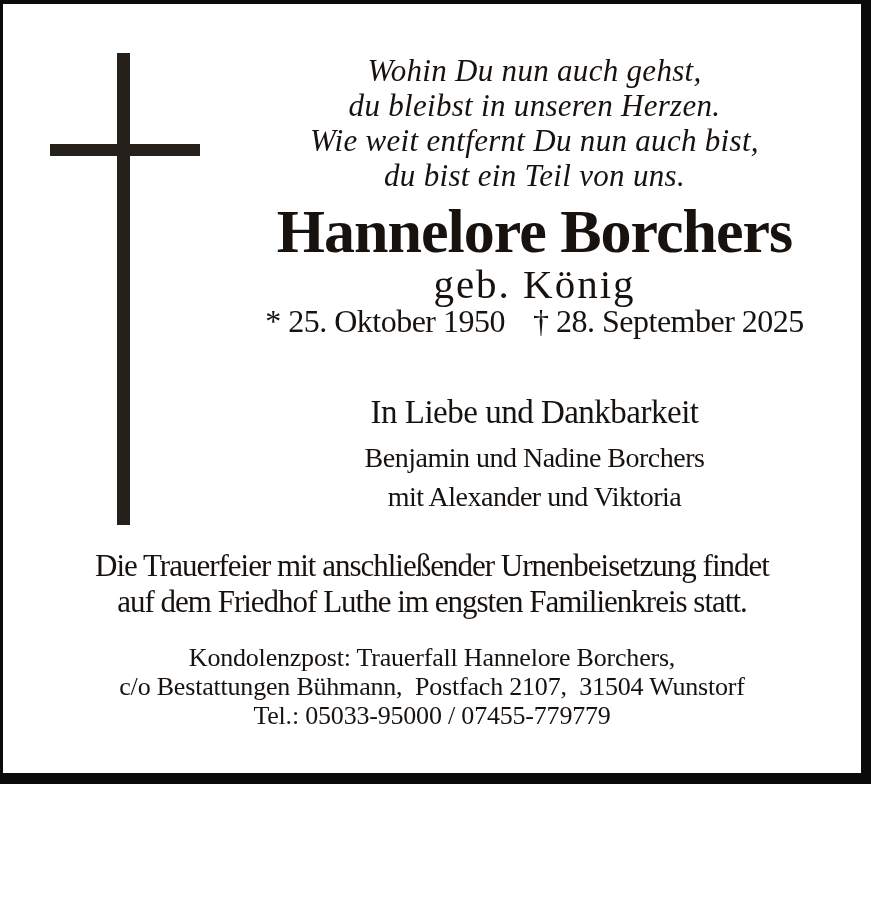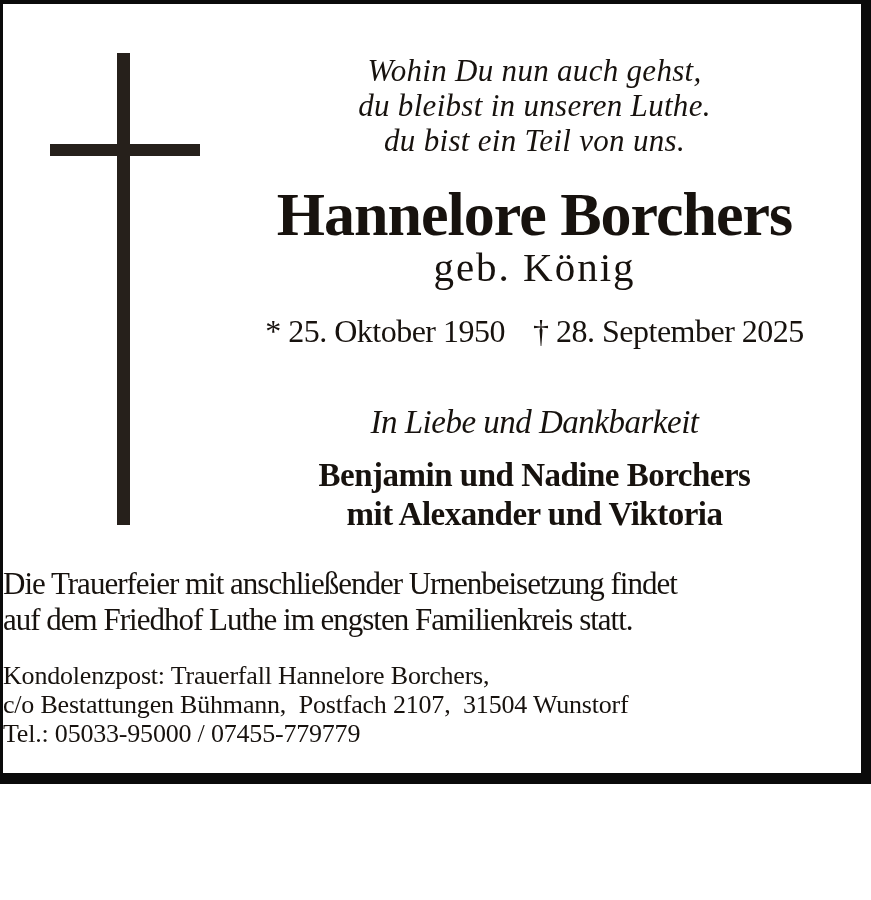--- a/index.html
+++ b/index.html
@@ -50,62 +50,61 @@
     padding-top: 49px;
     text-align: center;
   }
   .poem {
     font-style: italic;
     font-size: 31px;
     line-height: 35px;
     letter-spacing: 0.3px;
   }
   .name {
-    margin-top: 24px;
+    margin-top: 6px;
     font-size: 62px;
     line-height: 64px;
     font-weight: 700;
     letter-spacing: -1px;
     white-space: nowrap;
   }
   .maiden {
     margin-top: 4px;
     font-size: 41px;
     line-height: 34px;
     letter-spacing: 2px;
   }
   .dates {
-    margin-top: 30px;
+    margin-top: 3px;
     font-size: 32px;
     line-height: 35px;
     letter-spacing: -0.5px;
     white-space: nowrap;
   }
   .dates .death {
     display: inline-block;
     margin-left: 28px;
   }
   .farewell {
     margin-top: 56px;
     font-size: 33px;
     line-height: 35px;
     letter-spacing: -0.5px;
-    font-style: italic;
   }
   .family {
-    margin-top: 16px;
-    font-size: 33px;
+    margin-top: 8px;
+    font-size: 28px;
     line-height: 39px;
-    font-weight: 700;
+    font-weight: 400;
     letter-spacing: -0.5px;
   }
   
   .lower {
     margin-top: 32px;
-    text-align: left;
+    text-align: center;
   }
   .funeral {
     font-size: 31px;
     line-height: 36px;
     letter-spacing: -1px;
   }
   .condolence {
     margin-top: 23px;
     font-size: 26px;
     line-height: 29px;
@@ -119,21 +118,22 @@
 
   <div class="cross">
     <div class="cross-v"></div>
     <div class="cross-h"></div>
   </div>
 
   <div class="upper">
 
     <div class="poem">
       <div>Wohin Du nun auch gehst,</div>
-      <div>du bleibst in unseren Luthe.</div>
+      <div>du bleibst in unseren Herzen.</div>
+      <div>Wie weit entfernt Du nun auch bist,</div>
       <div>du bist ein Teil von uns.</div>
     </div>
 
     <div class="name">Hannelore Borchers</div>
 
     <div class="maiden">geb. König</div>
 
     <div class="dates">
       <span class="birth">* 25. Oktober 1950</span><span class="death">† 28. September 2025</span>
     </div>

